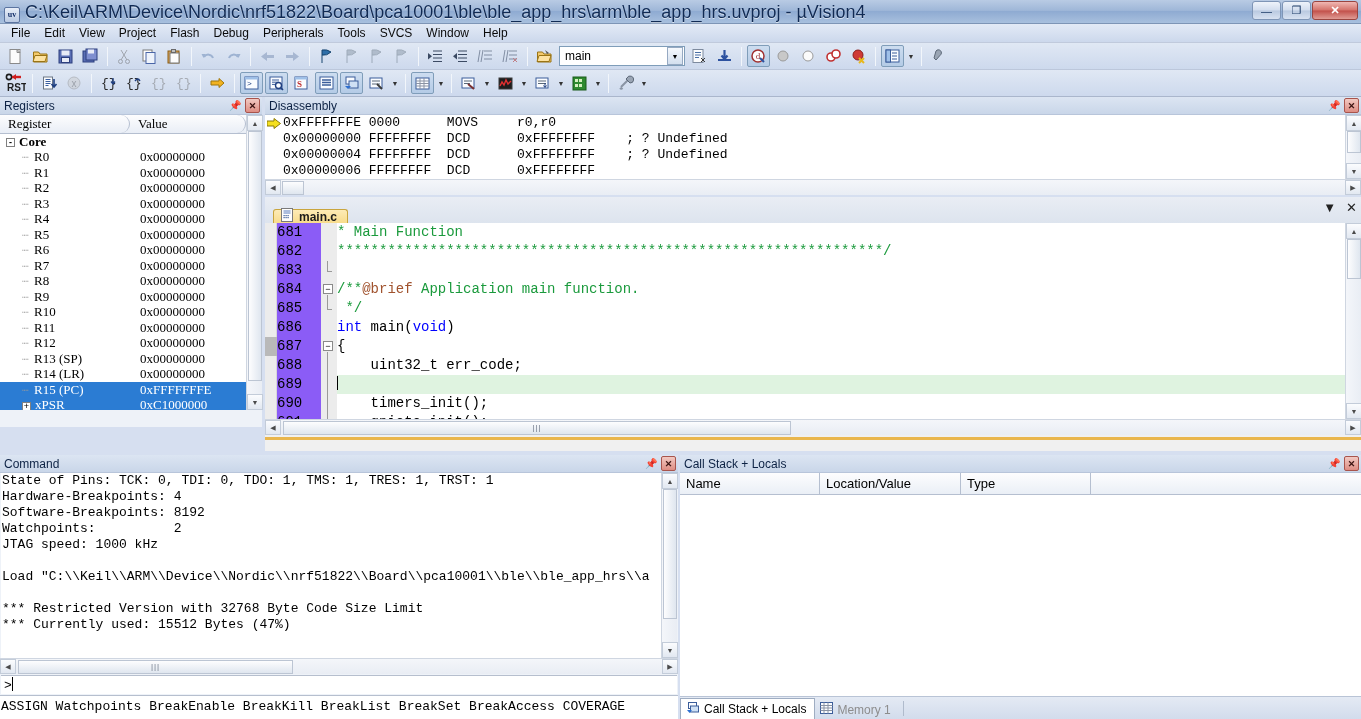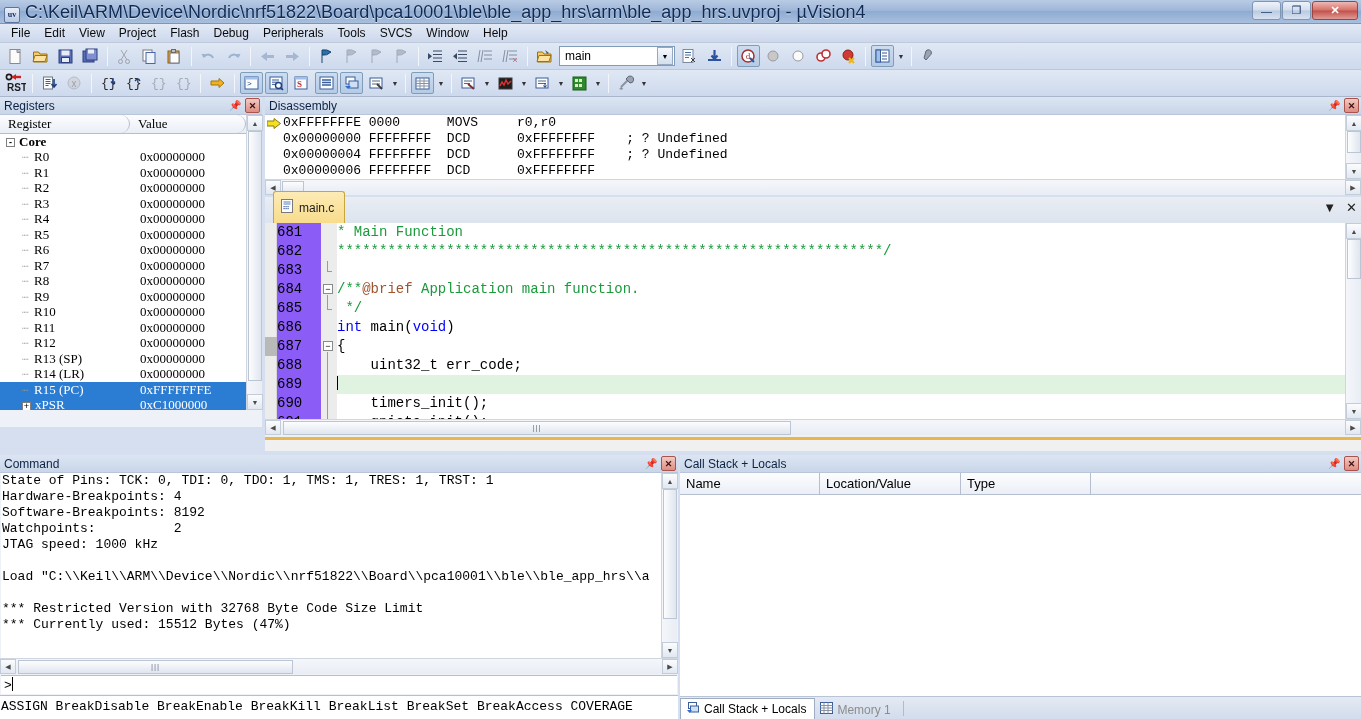--- a/index.html
+++ b/index.html
@@ -74,21 +74,21 @@
     border-radius: 2px;
   }
   .tbtn svg { display: block; }
   .sep { width: 1px; height: 19px; background: #9fb0c8; margin: 0 4px;
          border-right: 1px solid #f2f6fb; flex: 0 0 auto; }
   .tdrop {
     width: 12px; height: 22px; display: flex; align-items: center; justify-content: center;
     font-size: 7px; color: #333; flex: 0 0 auto;
   }
   .combo {
-    width: 116px; height: 20px; background: #fff; border: 1px solid #7f9db9;
+    width: 126px; height: 20px; background: #fff; border: 1px solid #7f9db9;
     display: flex; align-items: center; margin: 0 2px; flex: 0 0 auto;
   }
   .combo .val { flex: 1; padding-left: 5px; font-size: 12px; color: #000; }
   .combo .arrow {
     width: 16px; height: 18px; margin-right: 1px;
     background: linear-gradient(180deg,#f6f9fd,#d3dfee);
     border: 1px solid #96a9c2;
     display: flex; align-items: center; justify-content: center; font-size: 7px;
   }
 
@@ -204,22 +204,22 @@
 
   
   #editor { position: absolute; left: 265px; top: 197px; width: 1096px; height: 254px;
             background: #f0f0f0; }
   .edtabs {
     position: absolute; left: 0; top: 0; width: 1096px; height: 26px;
     background: linear-gradient(180deg,#e9edf4,#dde4ee);
     display: flex; align-items: flex-end;
   }
   .edtab {
-    height: 32px; margin-left: 8px; display: flex; align-items: center; gap: 5px;
-    padding: 0 10px 0 7px; font-size: 12px; font-weight: normal; color: #1b1b1b;
+    height: 14px; margin-left: 8px; display: flex; align-items: center; gap: 5px;
+    padding: 0 10px 0 7px; font-size: 12px; font-weight: bold; color: #1b1b1b;
     background: linear-gradient(180deg,#fdebb6,#f8dc8c);
     border: 1px solid #c9a53e; border-bottom: none;
     border-top-left-radius: 3px; border-top-right-radius: 3px;
   }
   .edtab-ctrls {
     position: absolute; right: 4px; top: 3px; display: flex; gap: 10px; align-items: center;
     font-size: 13px; color: #222;
   }
   .ed-area {
     position: absolute; left: 0; top: 26px; width: 1080px; height: 196px;
@@ -952,21 +952,21 @@
       <div class="hs-btn">◀</div>
       <div class="hs-thumb" style="width:275px; margin-left:2px;">|||</div>
       <div style="flex:1;"></div>
       <div class="hs-btn">▶</div>
     </div>
 
     <div class="cmd-input">
       <span>&gt;</span><span class="caret"></span>
     </div>
 
-    <div class="cmd-hint">ASSIGN BreakDisable BreakEnable BreakKill BreakList BreakSet BreakAccess COVERAGE</div>
+    <div class="cmd-hint">ASSIGN Watchpoints BreakEnable BreakKill BreakList BreakSet BreakAccess COVERAGE</div>
   </div>
 
   <div class="panel" id="callstack">
     <div class="panel-title">
       <span class="ttl">Call Stack + Locals</span>
       <span class="pin-btn">📌</span>
       <span class="close-btn">✕</span>
     </div>
 
     <div class="cs-head">

